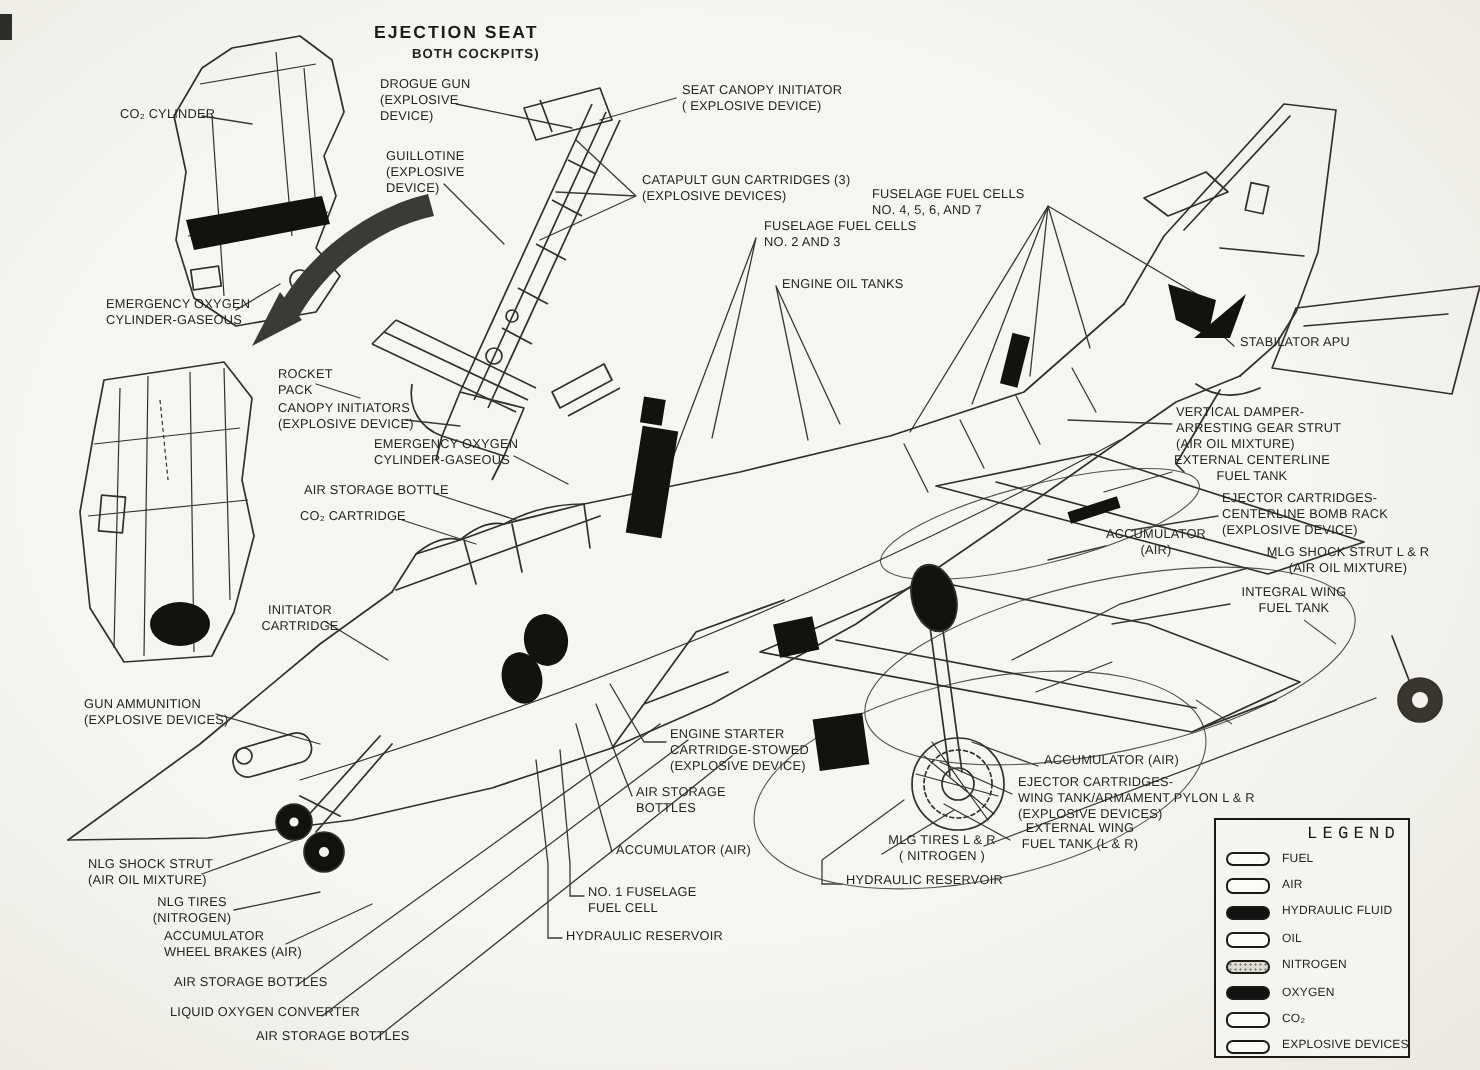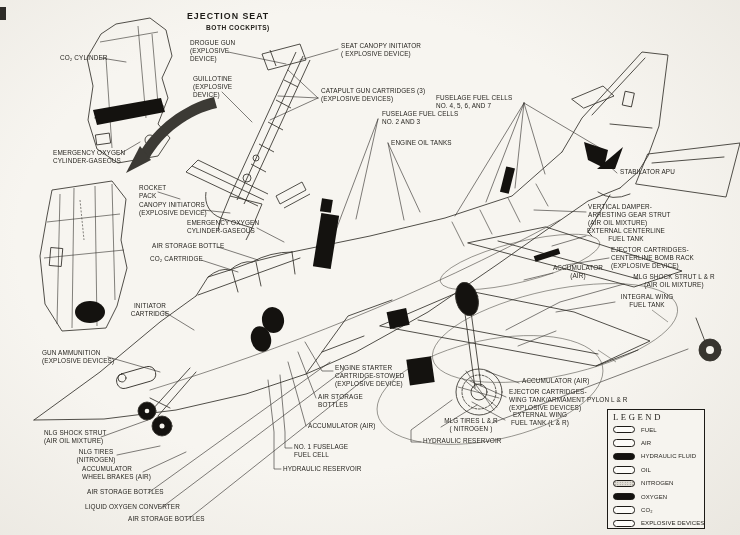--- a/index.html
+++ b/index.html
@@ -15,22 +15,22 @@
   }
   .lbl.c{text-align:center;}
   .heading{font-size:8.8px;font-weight:bold;letter-spacing:1px;color:#1d1b17;}
   .subheading{font-size:6.6px;font-weight:bold;letter-spacing:.5px;color:#24221d;}
   .legend{
     position:absolute;left:607px;top:409px;width:98px;height:120px;
     border:1.6px solid #1c1a16;background:#f6f4ef;box-sizing:border-box;
     padding:2px 4px 0 5px;
   }
   .legend-title{
-    font-family:Liberation Serif, serif;
-    font-size:8.6px;letter-spacing:2.6px;text-align:left;color:#1c1a16;margin-bottom:1px;
+    font-family:Liberation Mono, monospace;
+    font-size:8.6px;letter-spacing:2.6px;text-align:right;color:#1c1a16;margin-bottom:1px;
   }
   .lg-row{display:flex;align-items:center;gap:6px;height:13.4px;}
   .sw{width:22px;height:7.5px;border:1.1px solid #1c1a16;border-radius:3.5px;
       background:#fcfbf8;flex:0 0 auto;box-sizing:border-box;}
   .sw.solid{background:#141210;}
   .sw.stipple{background-color:#dedbd3;
       background-image:radial-gradient(circle,#8a8780 28%,transparent 30%);
       background-size:2.5px 2.5px;}
   .lg-label{font-size:6px;color:#26241f;letter-spacing:.1px;white-space:nowrap;}
 </style>

